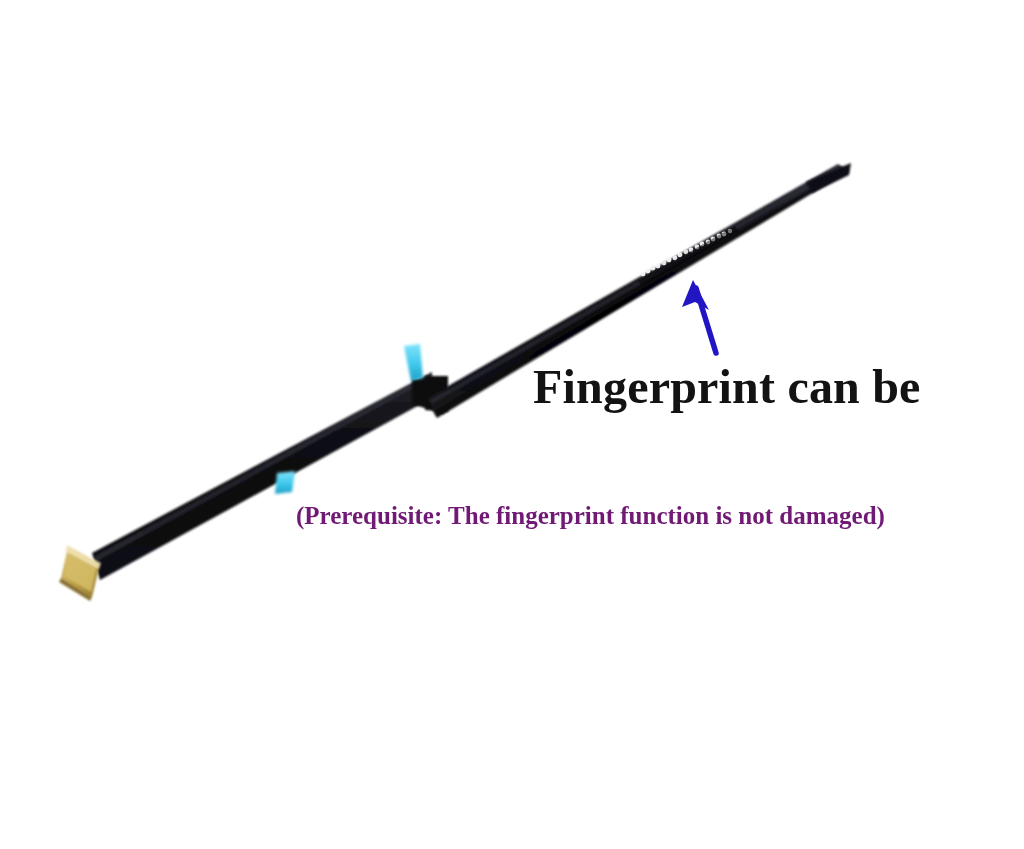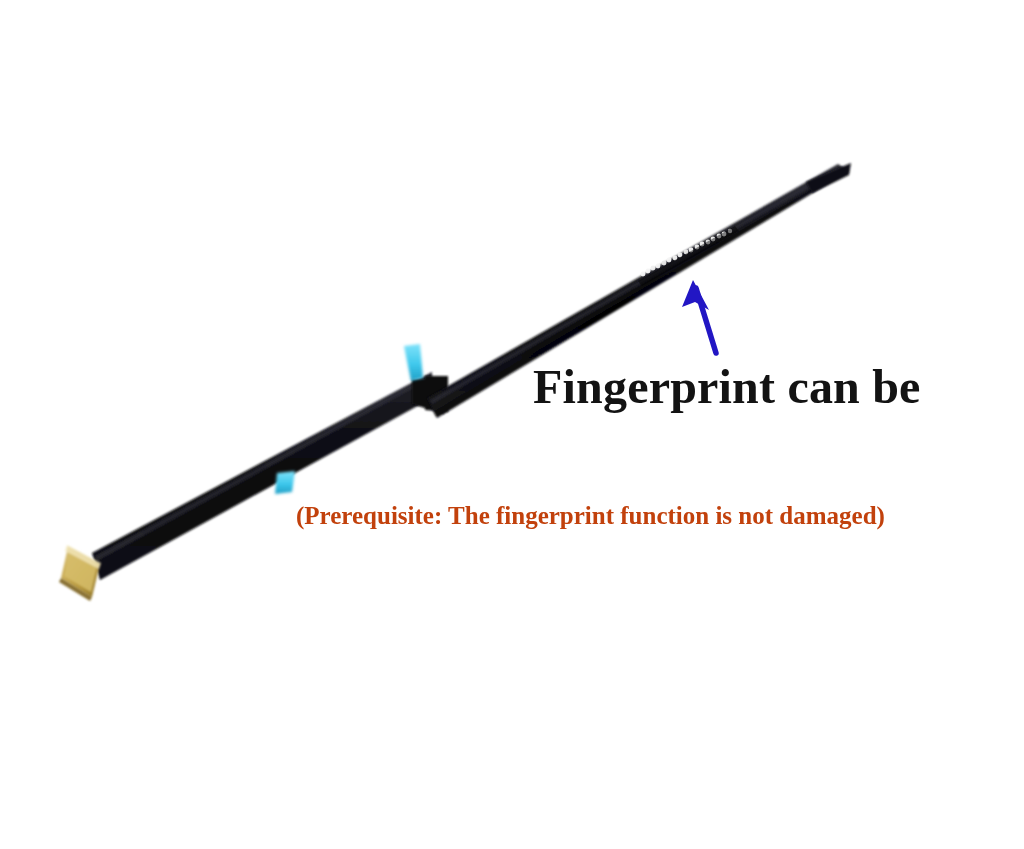--- a/index.html
+++ b/index.html
@@ -41,21 +41,21 @@
     display: block;
   }
   .subtitle {
     position: absolute;
     left: 296px;
     top: 500px;
     font-family: "Liberation Serif", serif;
     font-weight: bold;
     font-size: 25px;
     line-height: 32px;
-    color: #c2410c;
+    color: #701a75;
     white-space: nowrap;
   }
 </style>
 </head>
 <body>
 
 <div id="stage">
 
   <svg id="photo-svg" viewBox="0 0 1024 849">
     <defs>

